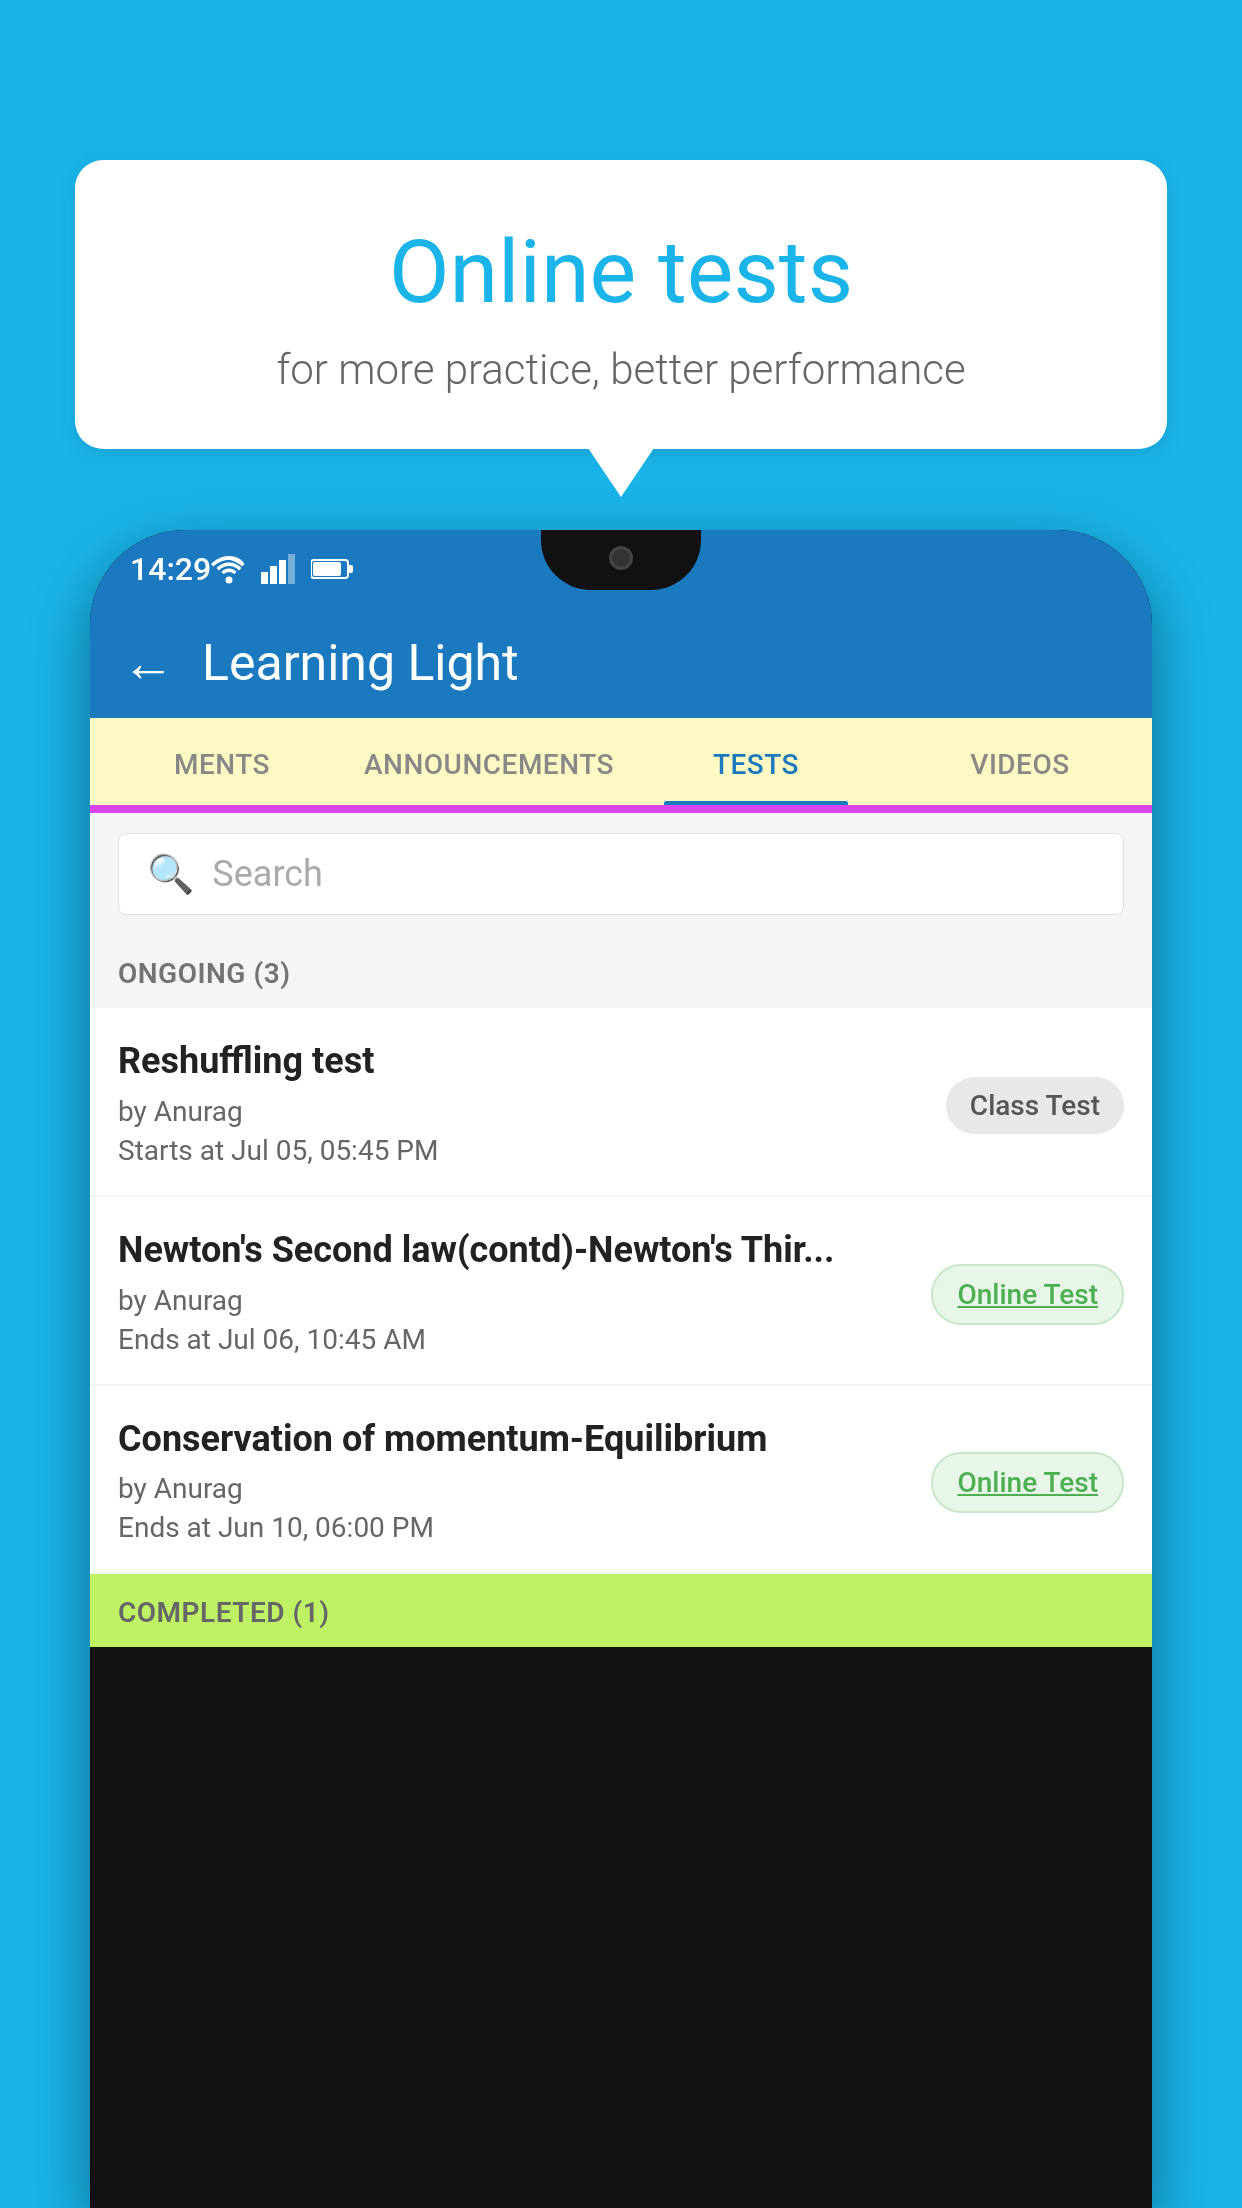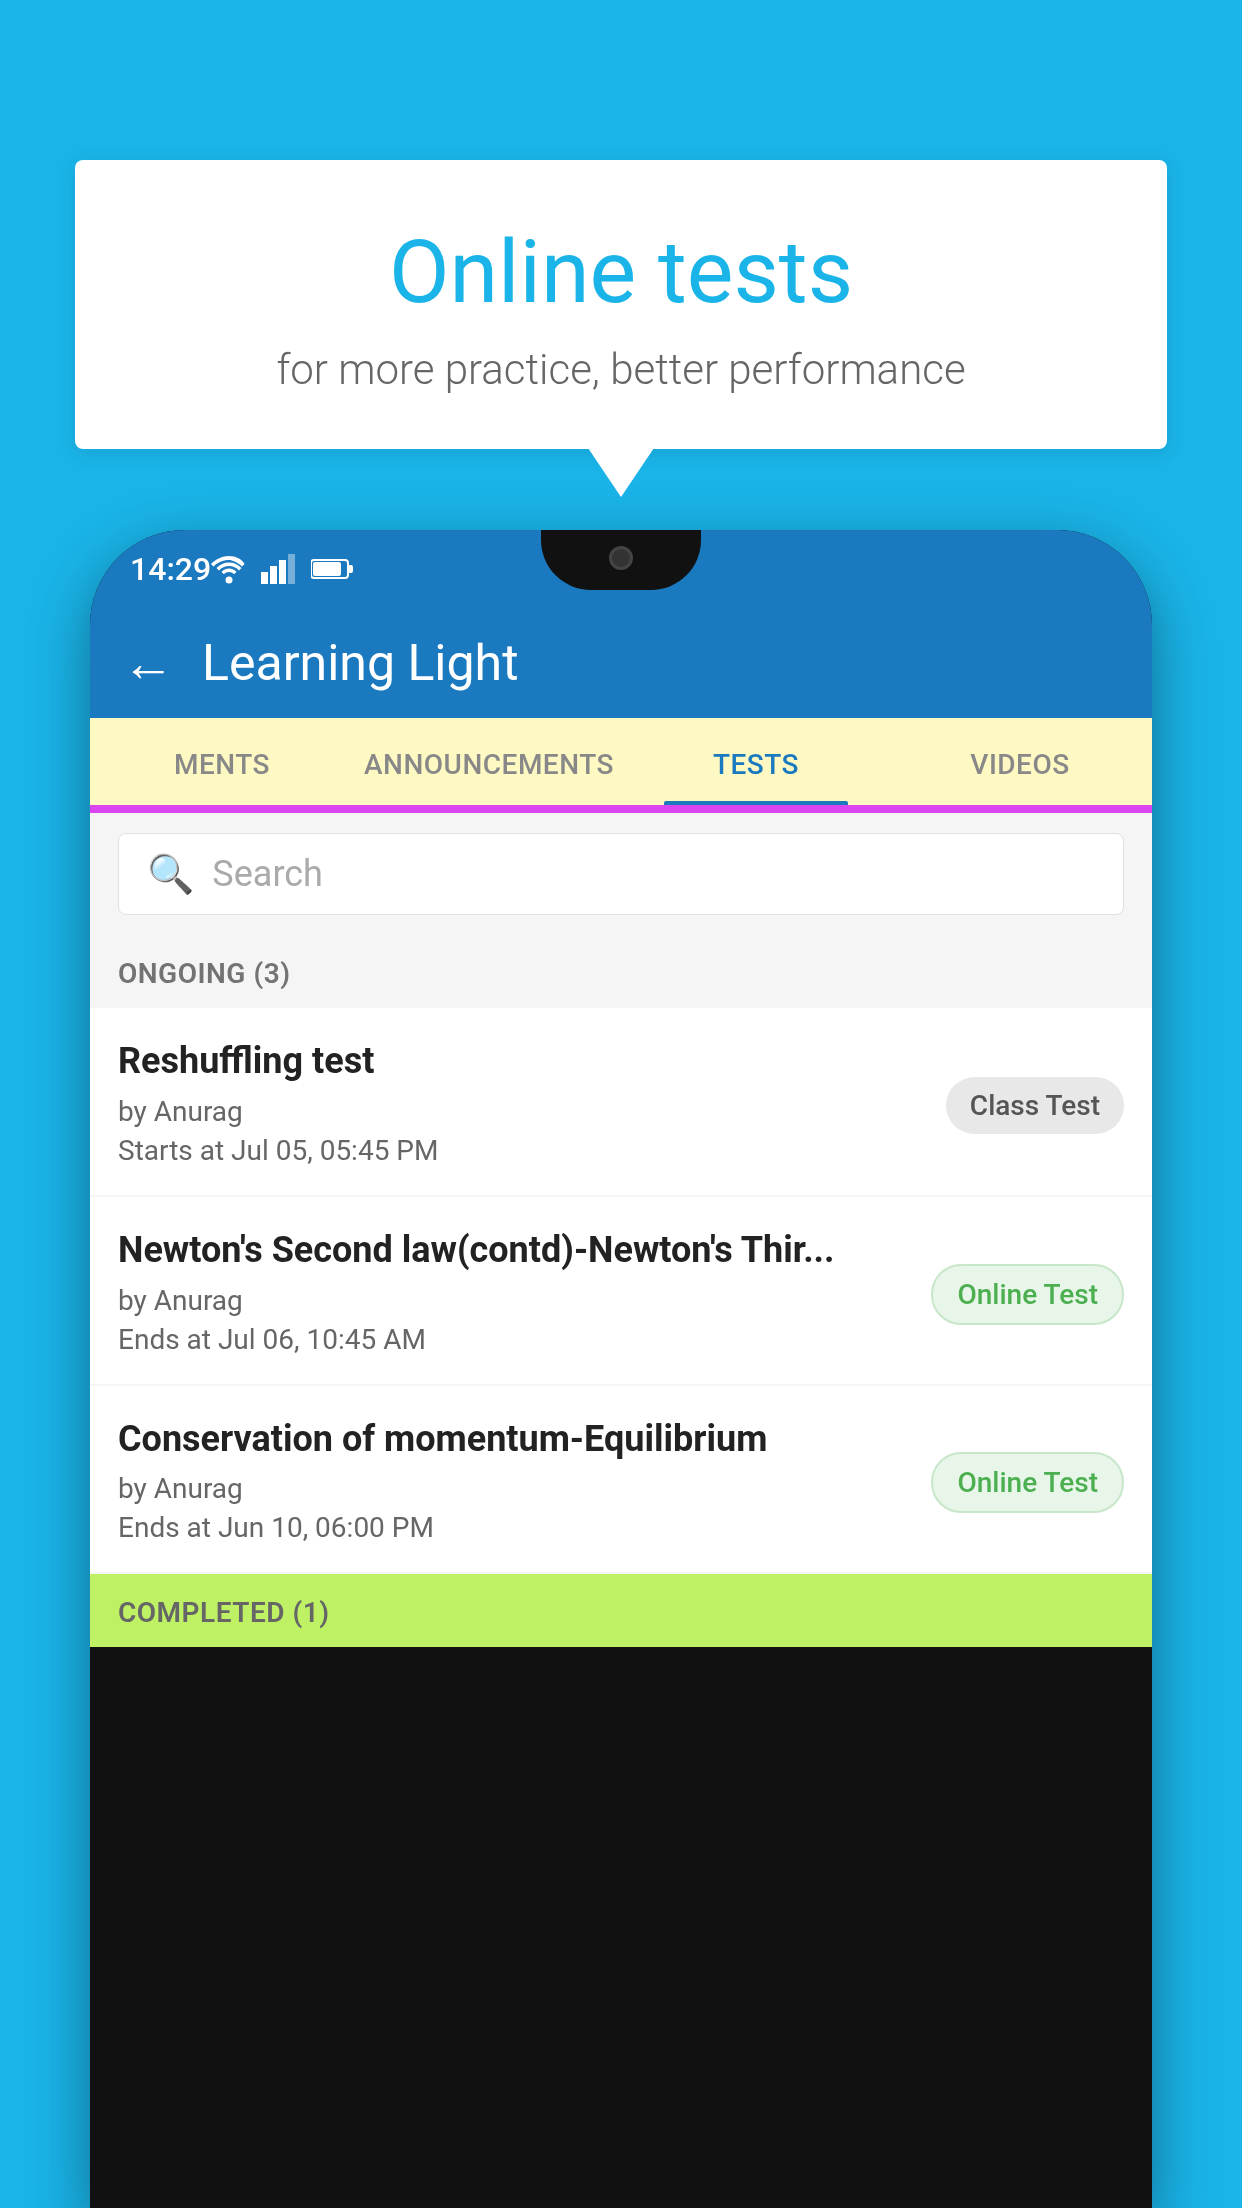--- a/index.html
+++ b/index.html
@@ -13,21 +13,21 @@
       position: relative;
     }
 
     
     .speech-bubble {
       position: absolute;
       top: 160px;
       left: 75px;
       right: 75px;
       background: white;
-      border-radius: 8px;
+      border-radius: 28px;
       padding: 60px 50px 55px;
       text-align: center;
       box-shadow: 0 4px 20px rgba(0,0,0,0.1);
     }
 
     .speech-bubble::after {
       content: '';
       position: absolute;
       bottom: -48px;
       left: 50%;
@@ -256,20 +256,21 @@
 
     .badge-class {
       background: #e8e8e8;
       color: #555;
     }
 
     .badge-online {
       background: #e8f5e9;
       color: #4caf50;
       border: 2px solid #c8e6c9;
+      text-decoration: underline;
     }
 
     
     .completed-header {
       background: #bef264;
       padding: 22px 28px 18px;
       font-size: 28px;
       color: #666;
       font-weight: 600;
       letter-spacing: 0.5px;

